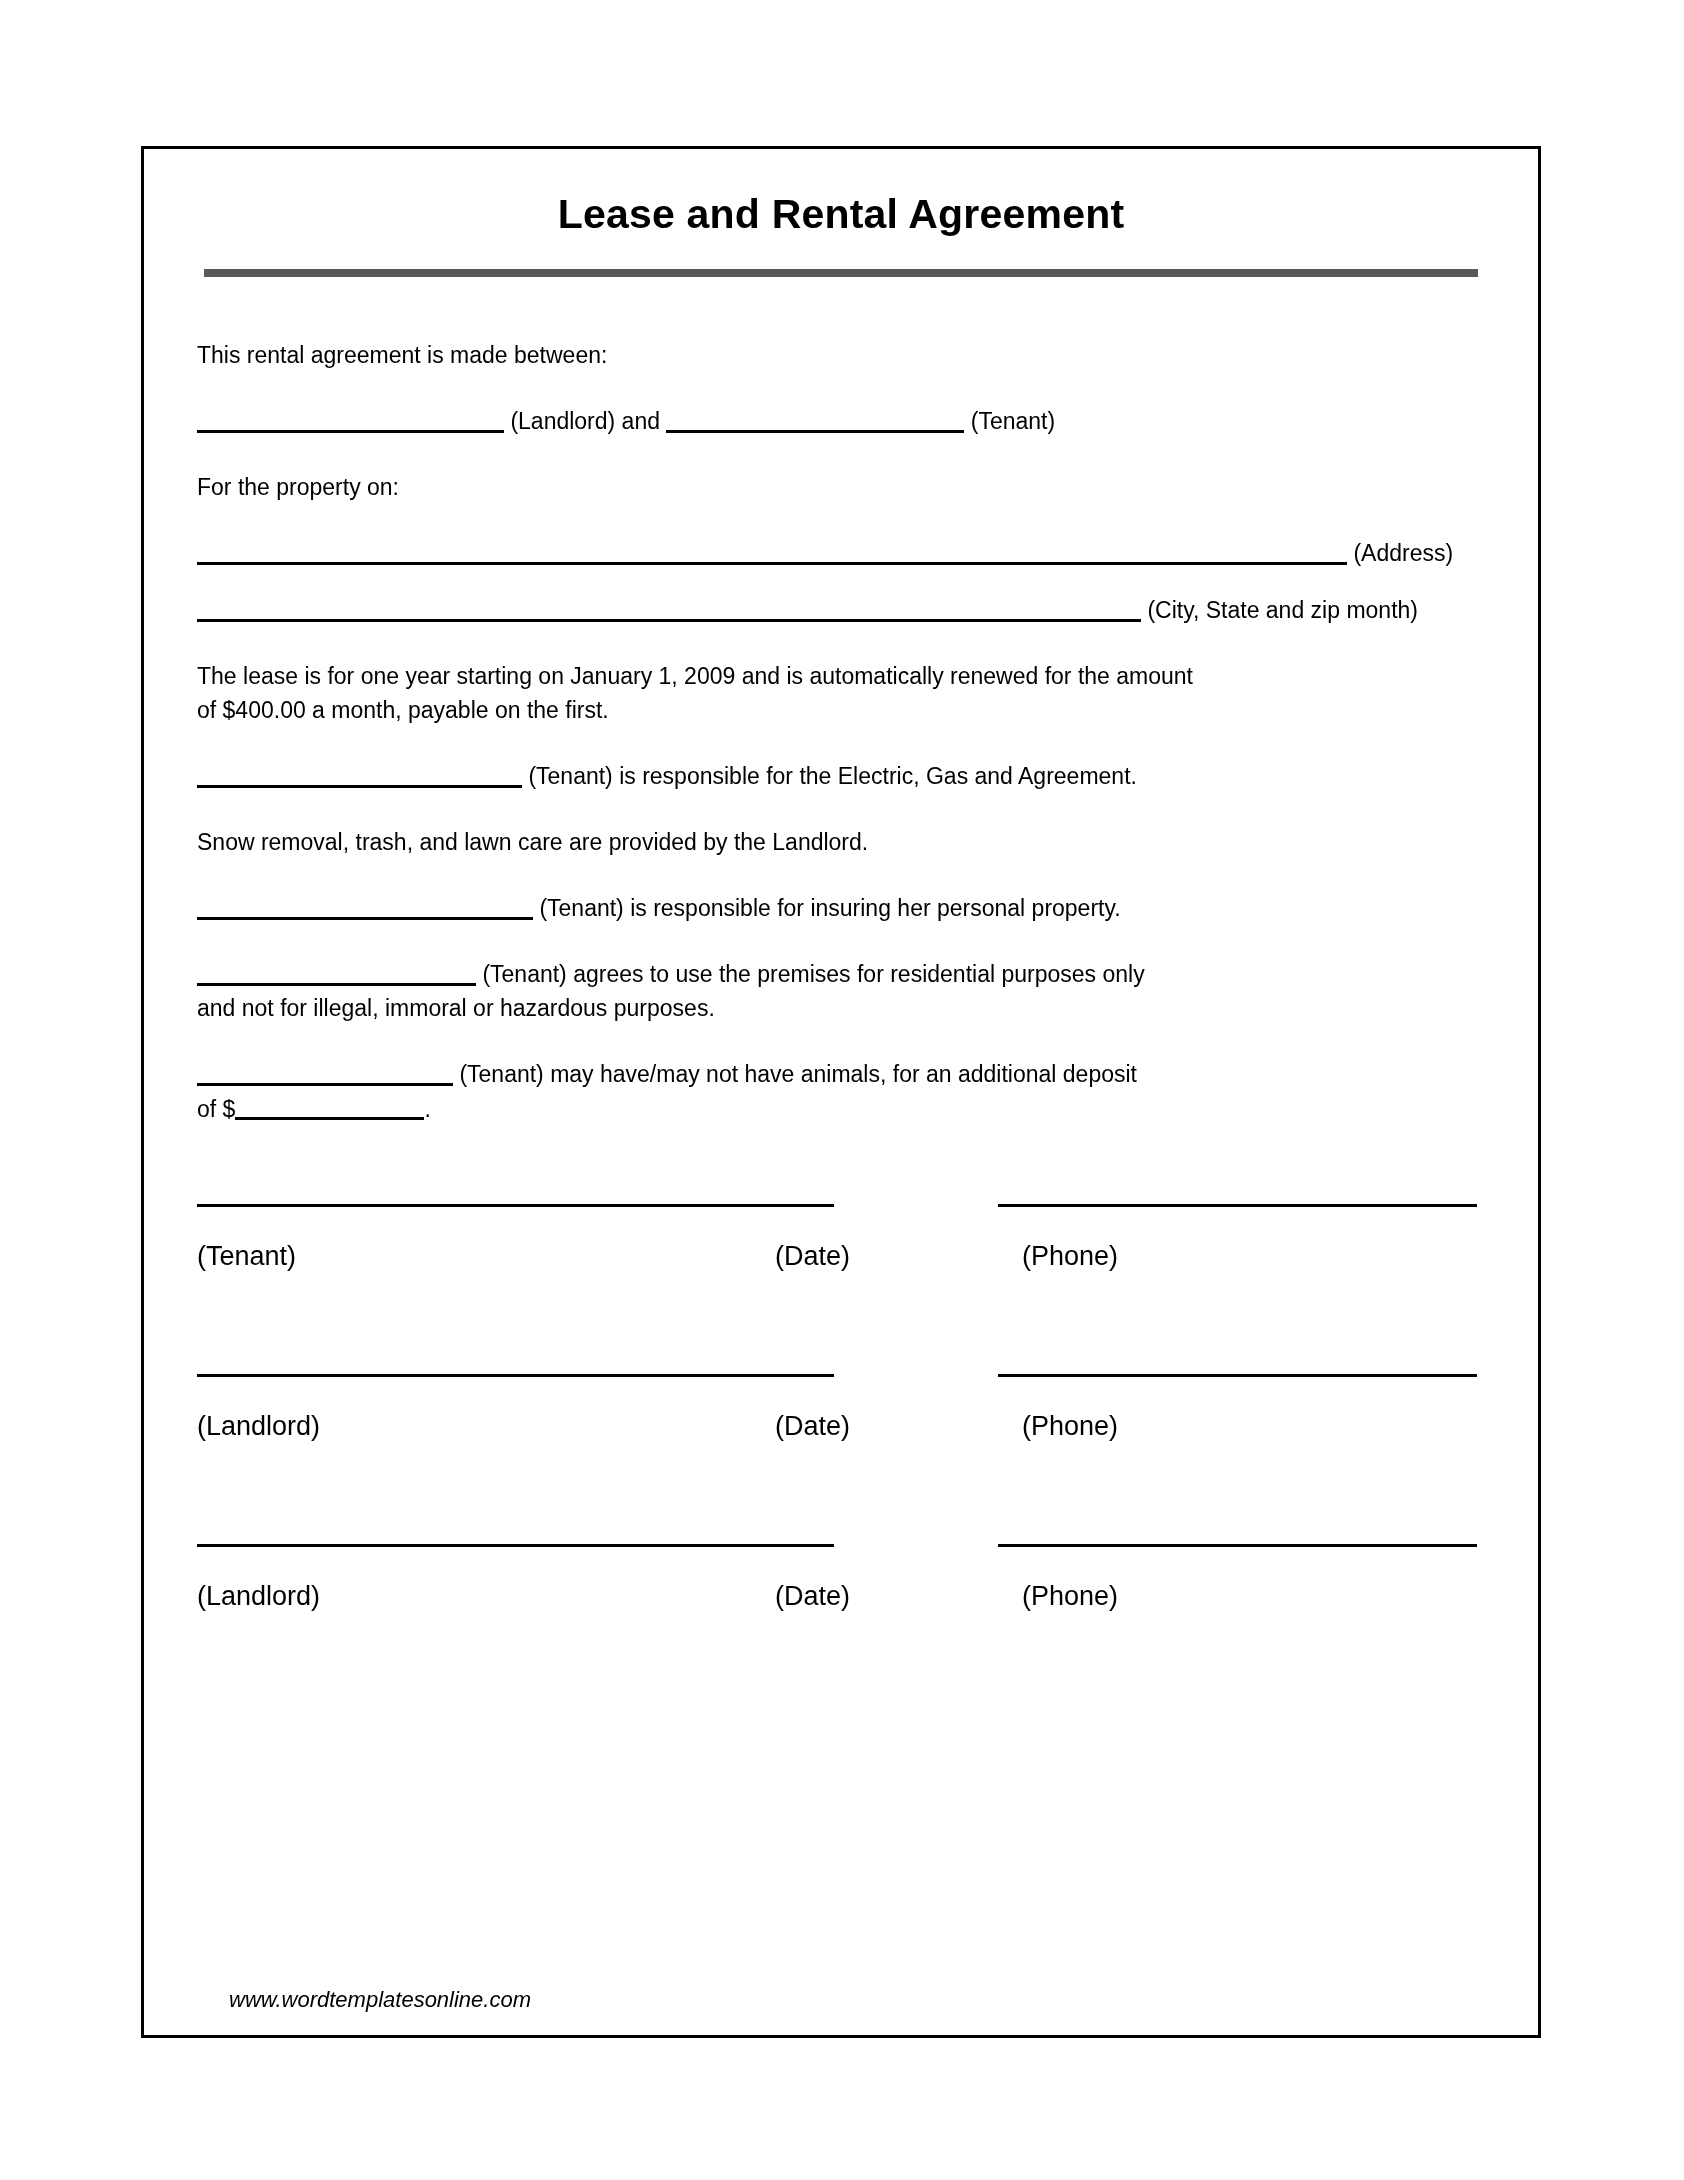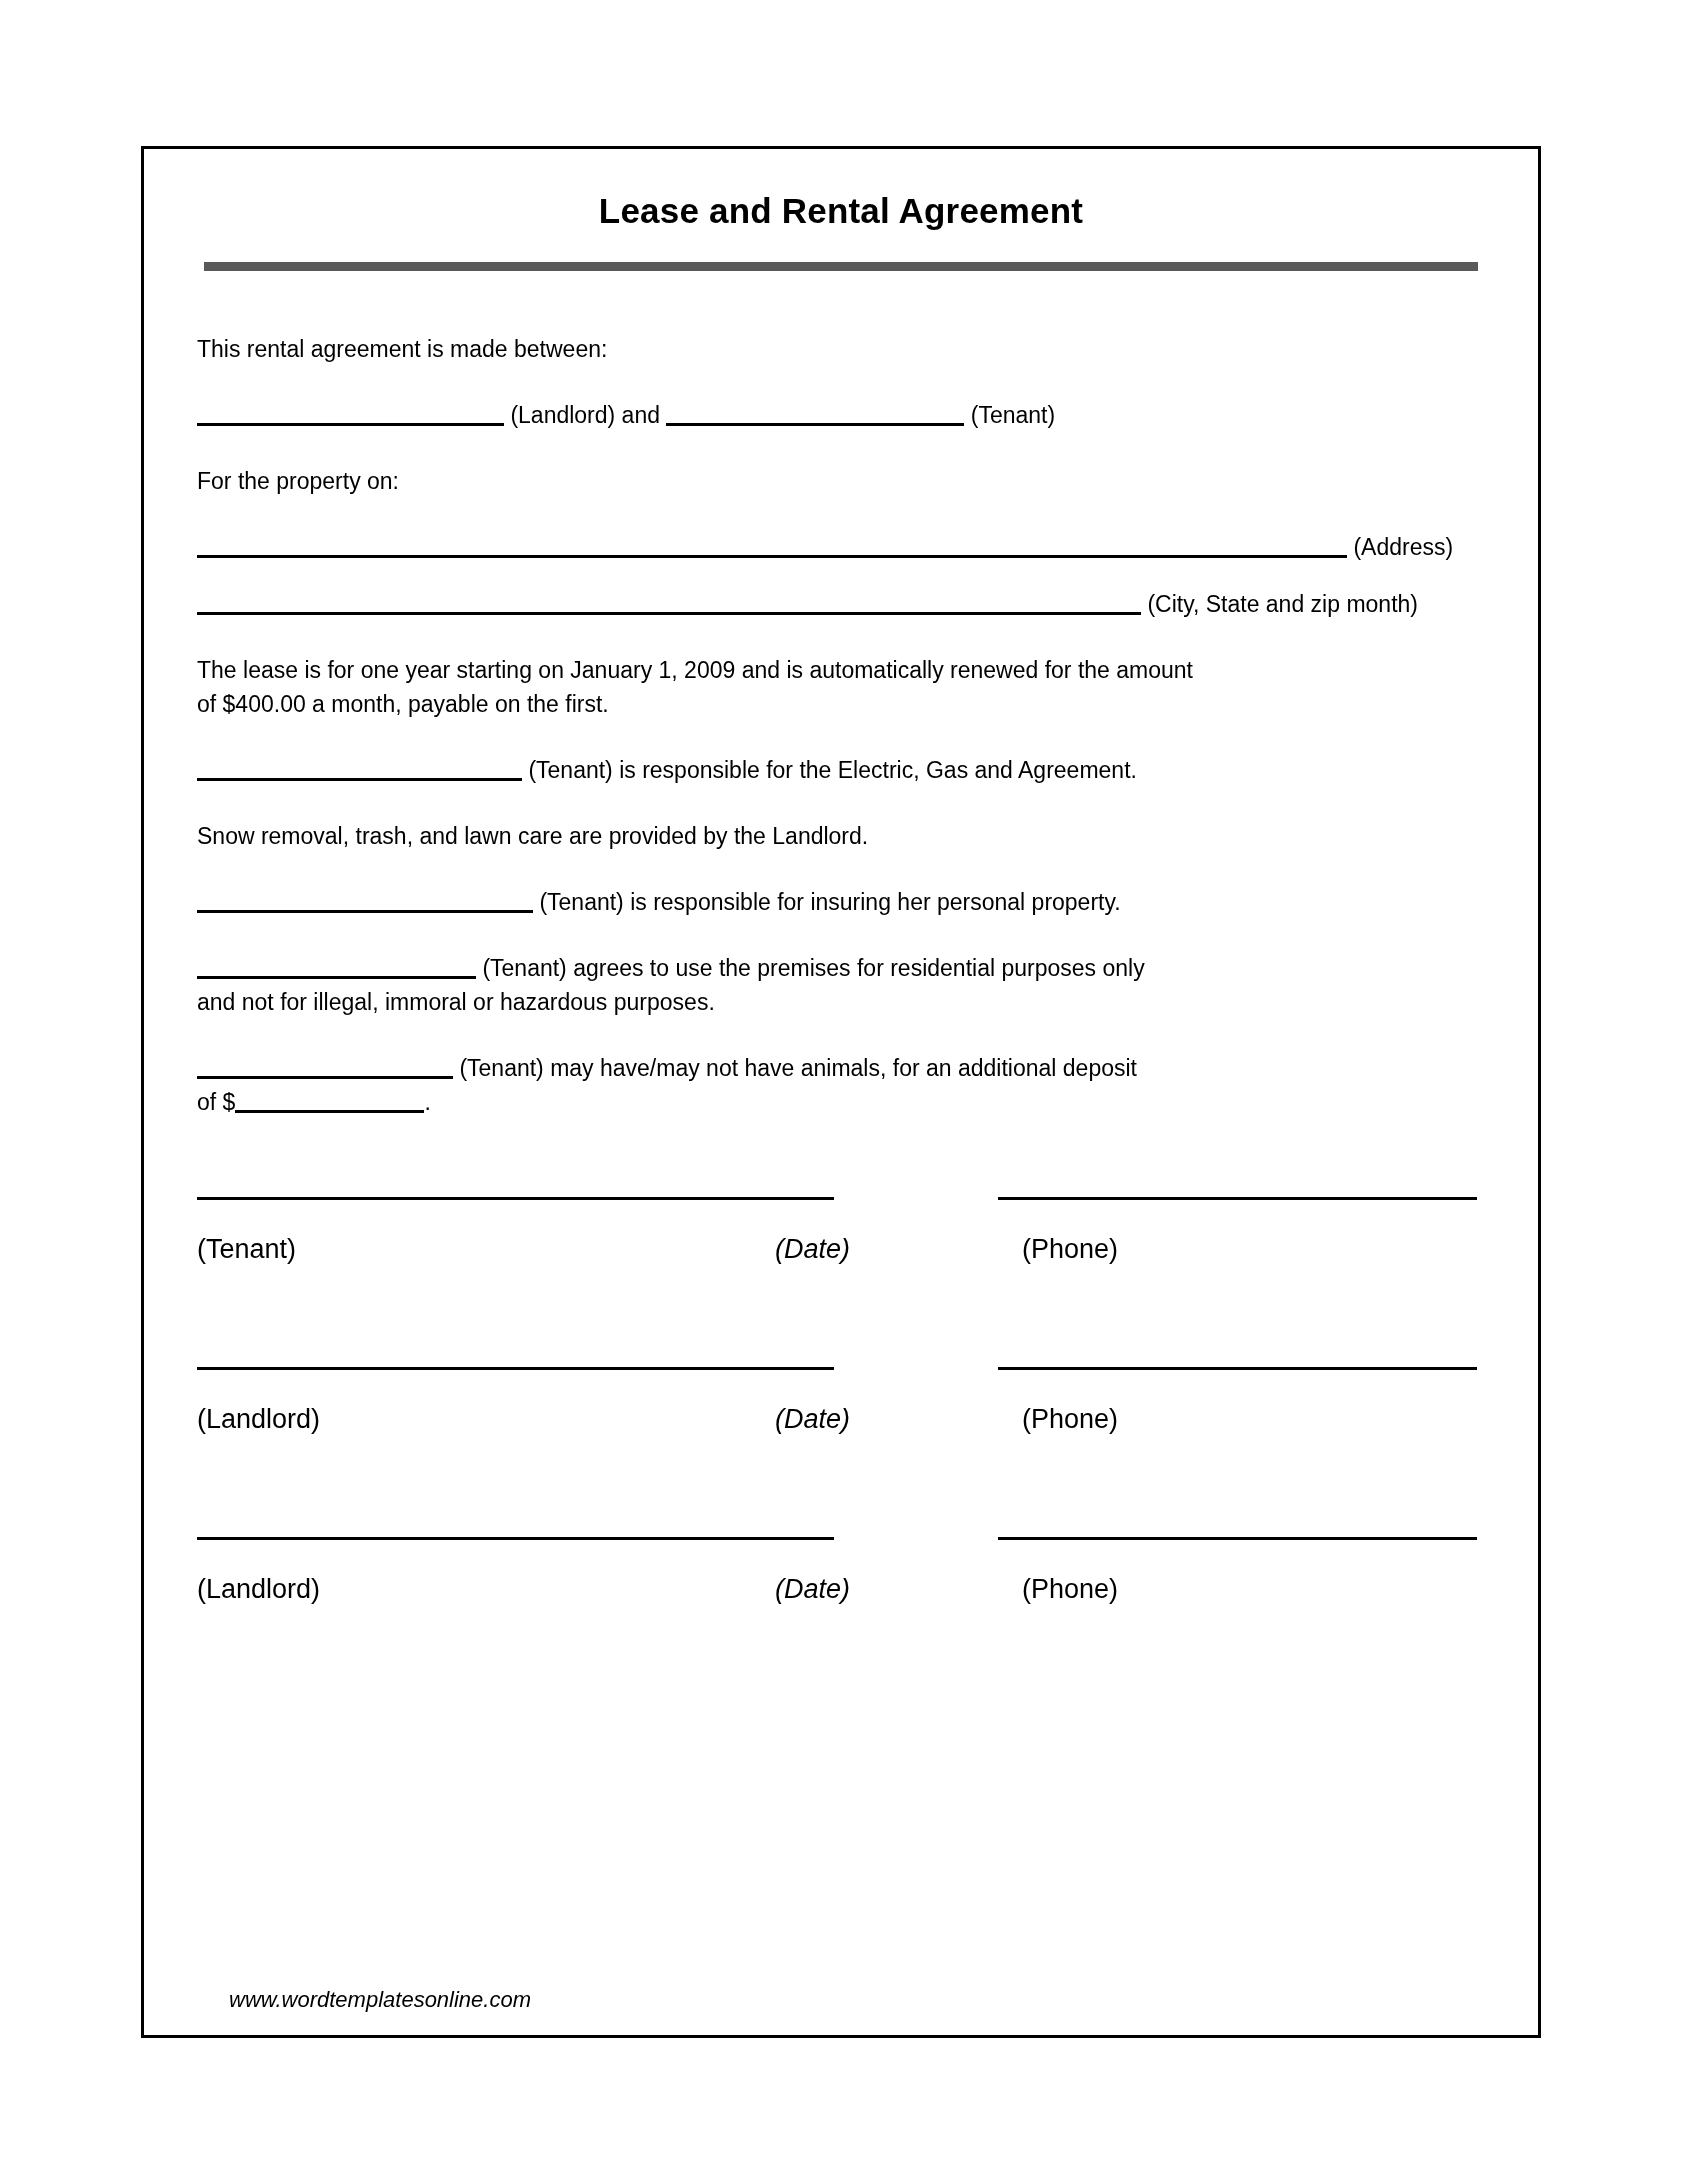--- a/index.html
+++ b/index.html
@@ -34,21 +34,21 @@
     top: 0;
     right: 0;
     bottom: 0;
     padding: 0 53px 0 53px;
     box-sizing: border-box;
   }
 
   
   .doc-title {
     text-align: center;
-    font-size: 35px;
+    font-size: 41px;
     font-weight: bold;
     letter-spacing: 0.2px;
     margin: 0;
     padding-top: 43px;
     line-height: 1.1;
   }
 
   .title-rule {
     height: 8.5px;
     background: #595959;
@@ -108,21 +108,21 @@
   .sig-line.right { left: 801px; width: 479px; top: 0; }
 
   .sig-label {
     position: absolute;
     top: 39px;
     font-size: 27px;
     line-height: 1;
     white-space: nowrap;
   }
   .sig-label.col-a { left: 0; }
-  .sig-label.col-b { left: 578px; font-style: italic; }
+  .sig-label.col-b { left: 578px; }
   .sig-label.col-c { left: 825px; }
 
   
   .footer {
     position: absolute;
     left: 53px;
     bottom: 24px;
     font-size: 22px;
     font-style: italic;
     line-height: 1;

